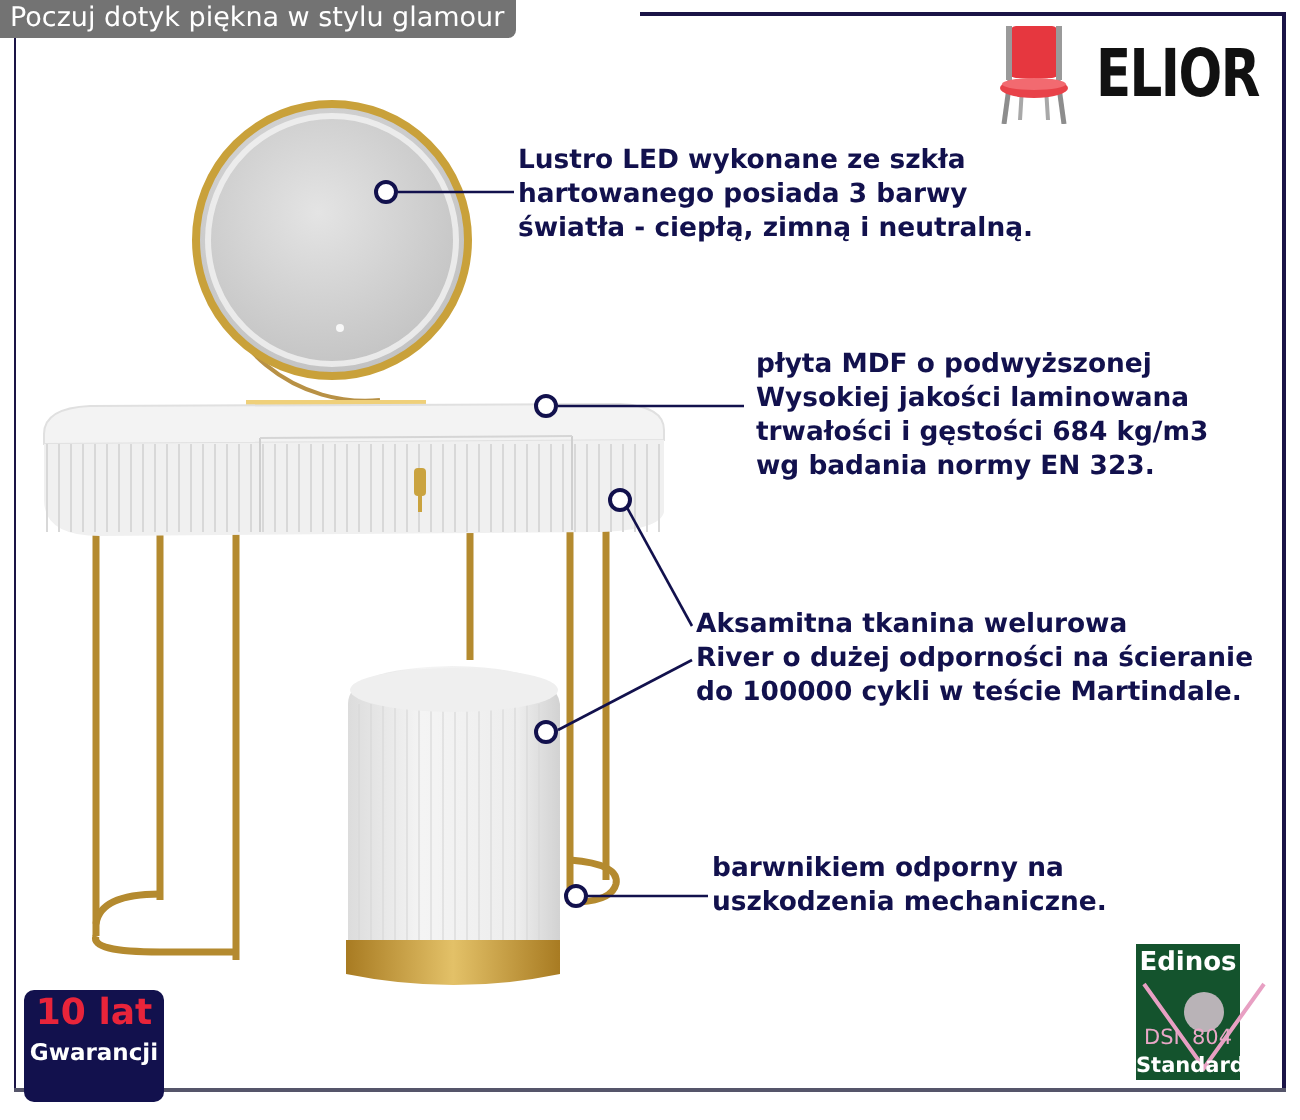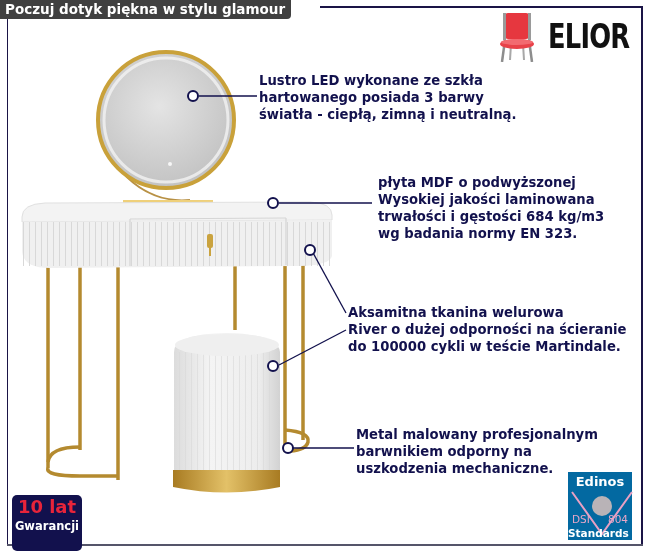--- a/index.html
+++ b/index.html
@@ -4,37 +4,37 @@
 <style>
   * { box-sizing: border-box; margin: 0; padding: 0; }
   html, body { width: 650px; height: 560px; background: #ffffff; overflow: hidden; }
   body { position: relative; font-family: "DejaVu Sans", sans-serif; }
 
   .frame-top { position: absolute; left: 320px; top: 6px; width: 323px; height: 2px; background: #1a1446; }
   .frame-left { position: absolute; left: 7px; top: 18px; width: 1px; height: 527px; background: #1a1446; }
   .frame-right { position: absolute; left: 641px; top: 6px; width: 2px; height: 539px; background: #1a1446; }
   .frame-bottom { position: absolute; left: 7px; top: 544px; width: 636px; height: 2px; background: #55556a; }
 
-  .headline { position: absolute; left: 0; top: 0; height: 19px; padding: 0 6px 0 5px; background: #404040;
-    color: #fff; font-weight: bold; font-size: 13.5px; line-height: 19px; border-radius: 0 0 4px 0; white-space: nowrap; }
+  .headline { position: absolute; left: 0; top: 0; height: 19px; padding: 0 6px 0 5px; background: #737373;
+    color: #fff; font-weight: normal; font-size: 13.5px; line-height: 19px; border-radius: 0 0 4px 0; white-space: nowrap; }
 
   .brand { position: absolute; left: 498px; top: 10px; display: flex; align-items: center; }
   .brand-name { margin-left: 12px; font-family: "DejaVu Sans", sans-serif; font-weight: bold; font-size: 33px;
     letter-spacing: -1px; color: #111; transform: scaleX(0.78); transform-origin: left center; }
 
   .callout { position: absolute; color: #12114d; font-weight: bold; font-size: 13.2px; line-height: 17px; white-space: nowrap; }
 
   .dot { position: absolute; width: 12px; height: 12px; border-radius: 50%; border: 2.5px solid #12114d; background: #fff; }
 
   .badge-warranty { position: absolute; left: 12px; top: 495px; width: 70px; height: 56px; background: #12114d;
     border-radius: 5px; text-align: center; }
   .badge-warranty .years { color: #e8243a; font-weight: bold; font-size: 18px; line-height: 22px; margin-top: 1px; }
   .badge-warranty .label { color: #fff; font-weight: bold; font-size: 11.5px; line-height: 16px; }
 
-  .badge-edinos { position: absolute; left: 568px; top: 472px; width: 64px; height: 68px; background: #0369a1; }
+  .badge-edinos { position: absolute; left: 568px; top: 472px; width: 52px; height: 68px; background: #14532d; }
   .badge-edinos .e-name { position: absolute; left: 0; right: 0; top: 2px; text-align: center; color: #fff;
     font-weight: bold; font-size: 13px; }
   .badge-edinos .e-dsi { position: absolute; left: 4px; top: 41px; color: #e9a7c7; font-size: 10.5px; }
   .badge-edinos .e-num { position: absolute; right: 4px; top: 41px; color: #e9a7c7; font-size: 10.5px; margin-left: 12px; }
   .badge-edinos .e-std { position: absolute; left: 0; right: 16px; bottom: 1px; text-align: center; color: #fff;
     font-weight: bold; font-size: 10.5px; }
 
   svg.art { position: absolute; left: 0; top: 0; }
 </style>
 </head>
@@ -152,21 +152,20 @@
   <div>wg badania normy EN 323.</div>
 </div>
 
 <div class="callout" style="left:348px;top:304px;">
   <div>Aksamitna tkanina welurowa</div>
   <div>River o dużej odporności na ścieranie</div>
   <div>do 100000 cykli w teście Martindale.</div>
 </div>
 
 <div class="callout" style="left:356px;top:426px;">
-  <div>Metal malowany profesjonalnym</div>
   <div>barwnikiem odporny na</div>
   <div>uszkodzenia mechaniczne.</div>
 </div>
 
 <div class="badge-warranty">
   <div class="years">10 lat</div>
   <div class="label">Gwarancji</div>
 </div>
 
 <div class="badge-edinos">

